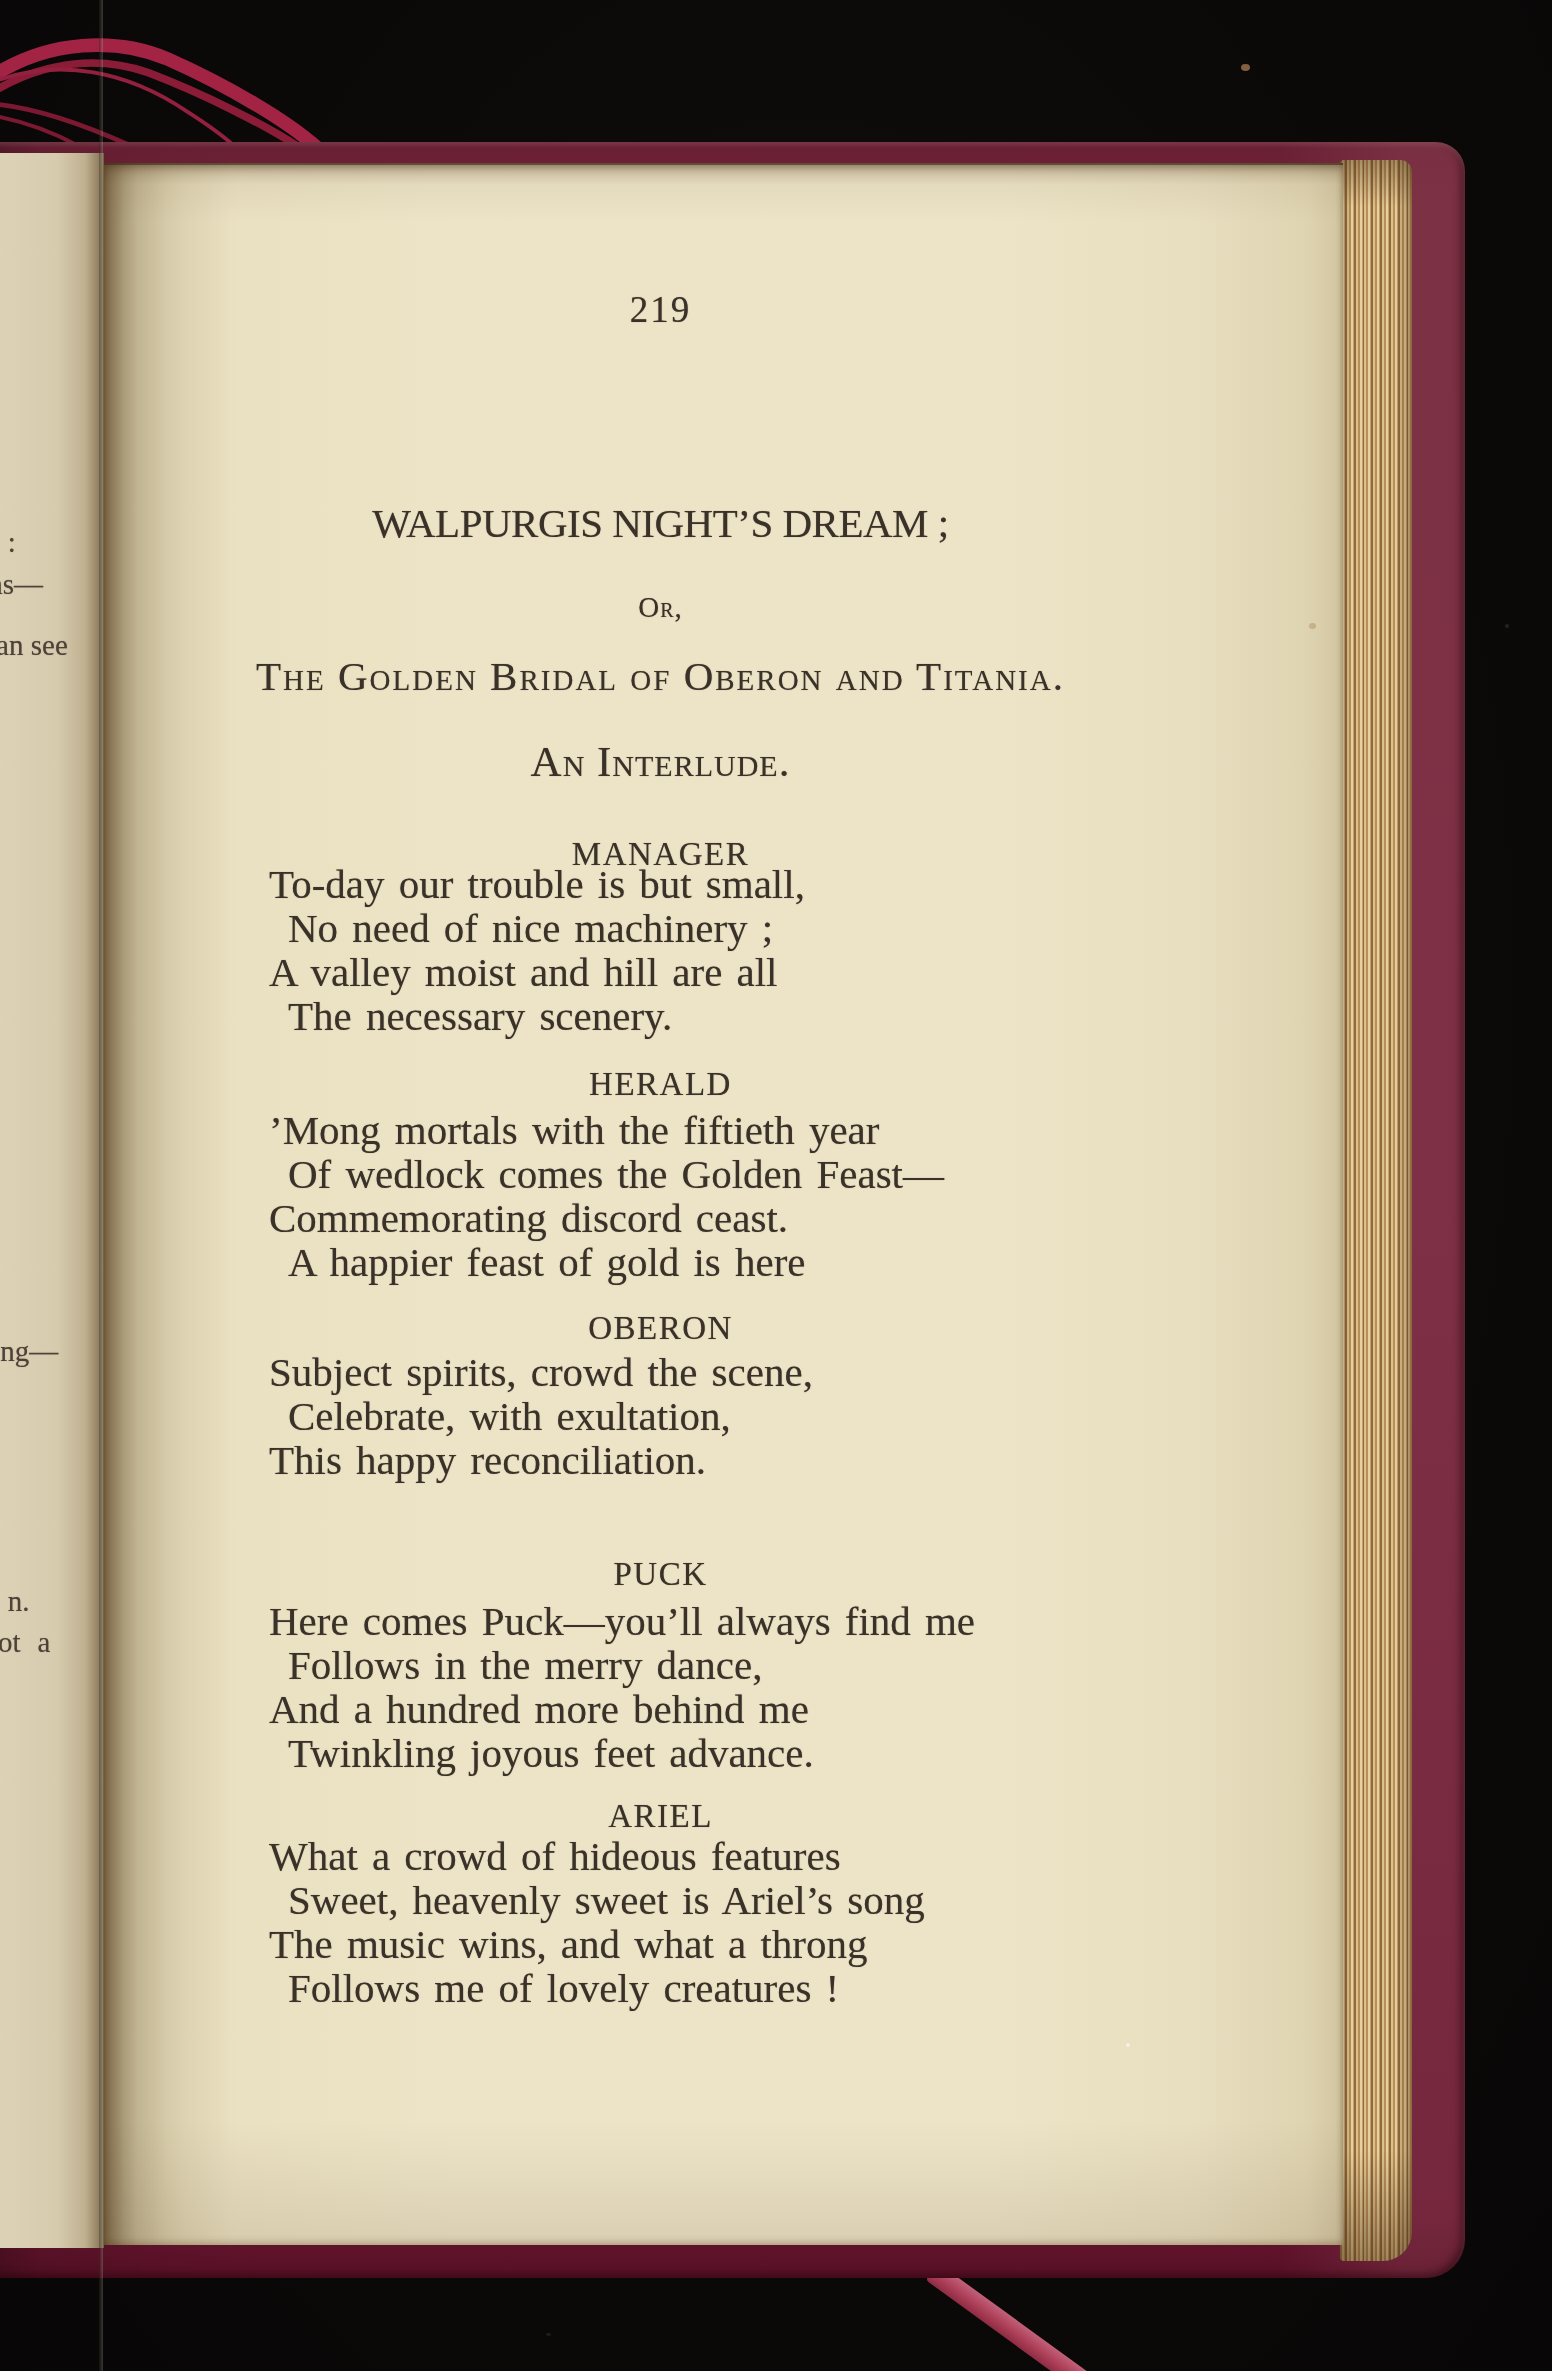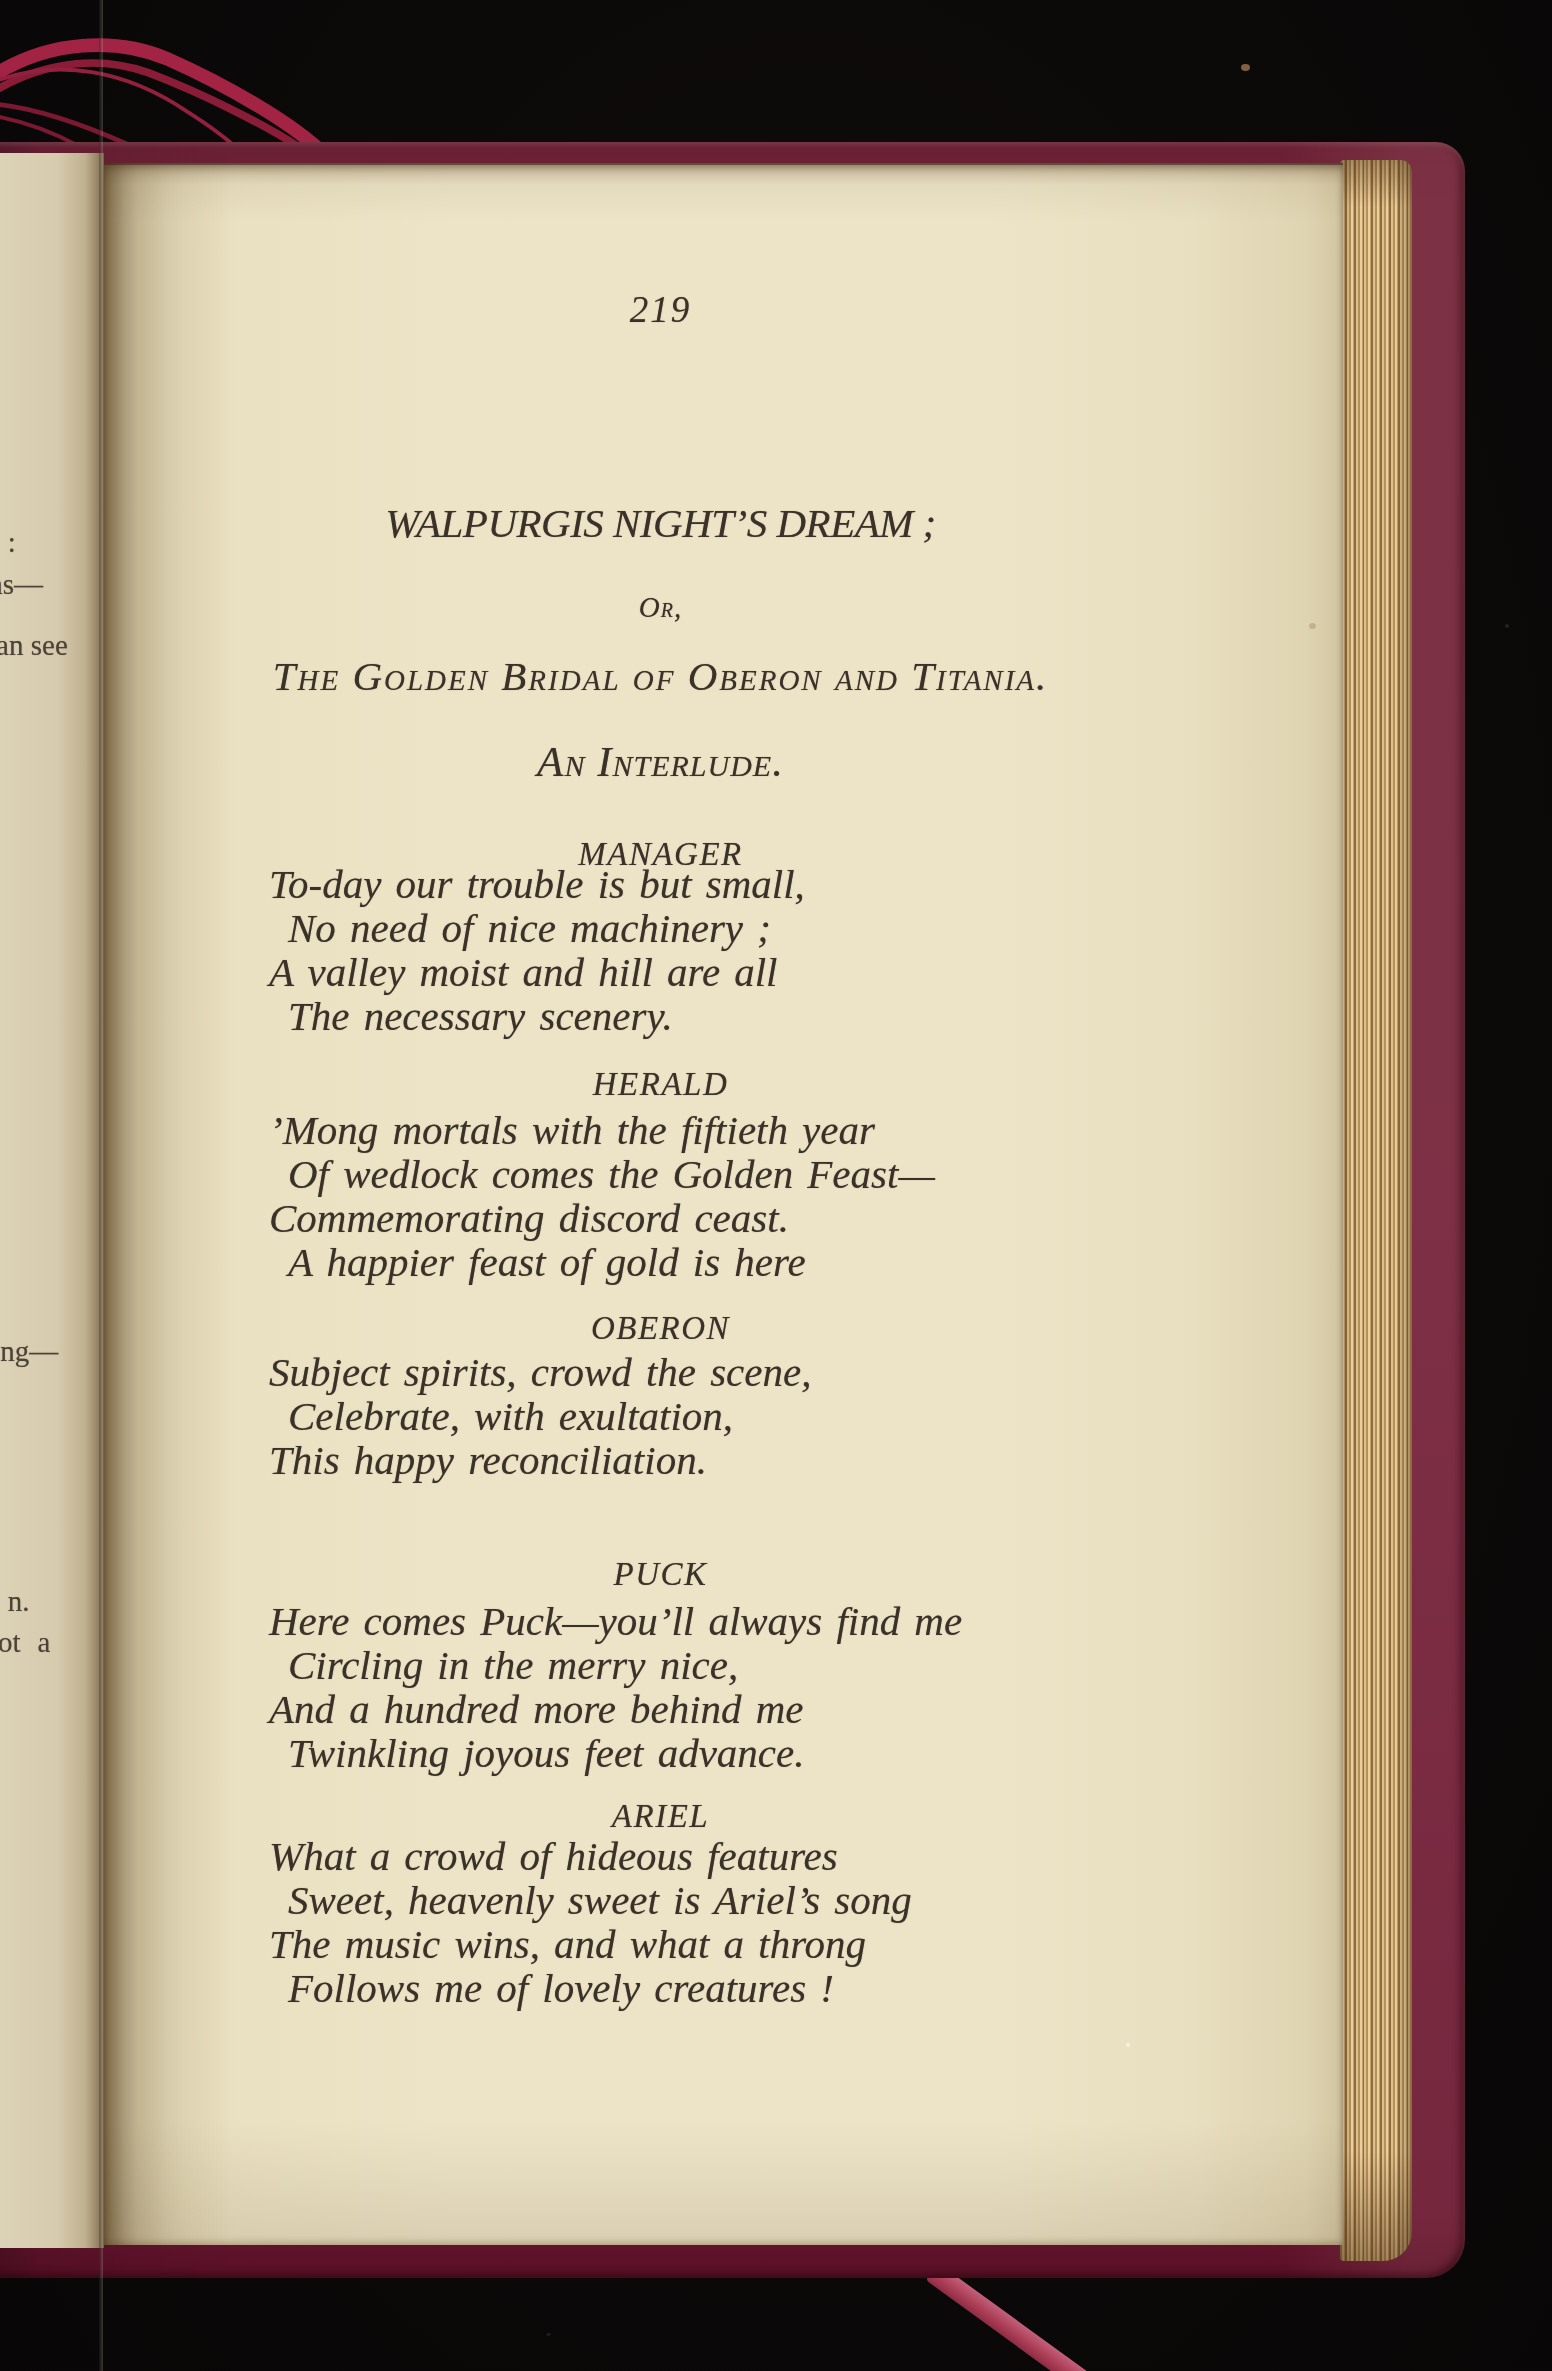--- a/index.html
+++ b/index.html
@@ -48,21 +48,21 @@
   .frag.f3{left:-3.9px;top:476px;}
   .frag.f4{left:-7.8px;top:1182px;}
   .frag.f5{left:7.8px;top:1432px;}
   .frag.f6{left:-2px;top:1473px;word-spacing:9.8px;}
 
   
   .page{position:absolute;left:104px;top:163px;width:1239px;height:2082px;z-index:6;
     background:
       linear-gradient(180deg, rgba(80,52,24,.30) 0, rgba(80,52,24,.06) 21.5px, rgba(80,52,24,0) 59px, rgba(80,52,24,0) 94%, rgba(80,52,24,.12) 100%),
       linear-gradient(90deg,#b3a075 0%,#d4c8a2 1.6%,#e4dab8 5%,#eae1c2 11%,#ede4c7 28%,#ede4c7 72%,#e8dfc0 88%,#dfd4b2 97%,#d2c5a0 100%);
-    box-shadow:inset 0 2px 0 rgba(45,25,8,.5), inset 0 4.9px 7.8px rgba(60,35,15,.35), inset 0 -2.9px 5.9px rgba(90,60,30,.28);font-style:italic;}
+    box-shadow:inset 0 2px 0 rgba(45,25,8,.5), inset 0 4.9px 7.8px rgba(60,35,15,.35), inset 0 -2.9px 5.9px rgba(90,60,30,.28);}
   .gutter-shadow{position:absolute;left:0;top:0;bottom:0;width:127px;
     background:linear-gradient(90deg, rgba(66,44,20,.48) 0, rgba(66,44,20,.16) 26%, rgba(66,44,20,.05) 62%, rgba(66,44,20,0) 100%);}
   .page .speck.p1{left:1205px;top:460px;width:6.8px;height:5.9px;background:rgba(150,110,55,.32);}
   .page .speck.p2{left:1022px;top:1880px;width:3.9px;height:3.9px;background:rgba(255,255,250,.55);}
 
   
   .glass-line{position:absolute;left:99px;top:0;width:3.9px;height:2372px;z-index:7;
     background:linear-gradient(90deg, rgba(35,25,15,.38), rgba(235,230,215,.22));}
 
   
@@ -162,21 +162,21 @@
           <div class="verse-line">Subject spirits, crowd the scene,</div>
           <div class="verse-line">Celebrate, with exultation,</div>
           <div class="verse-line">This happy reconciliation.</div>
         </div>
       </div>
 
       <div class="section">
         <div class="speaker sp-puck">PUCK</div>
         <div class="stanza st-puck">
           <div class="verse-line">Here comes Puck—you’ll always find me</div>
-          <div class="verse-line">Circling in the merry nice,</div>
+          <div class="verse-line">Follows in the merry dance,</div>
           <div class="verse-line">And a hundred more behind me</div>
           <div class="verse-line">Twinkling joyous feet advance.</div>
         </div>
       </div>
 
       <div class="section">
         <div class="speaker sp-ariel">ARIEL</div>
         <div class="stanza st-ariel">
           <div class="verse-line">What a crowd of hideous features</div>
           <div class="verse-line">Sweet, heavenly sweet is Ariel’s song</div>

